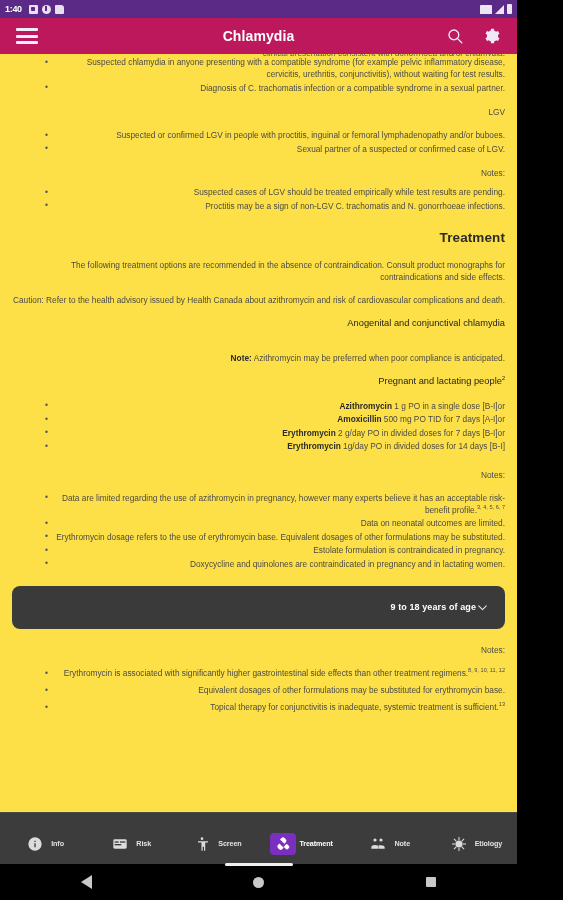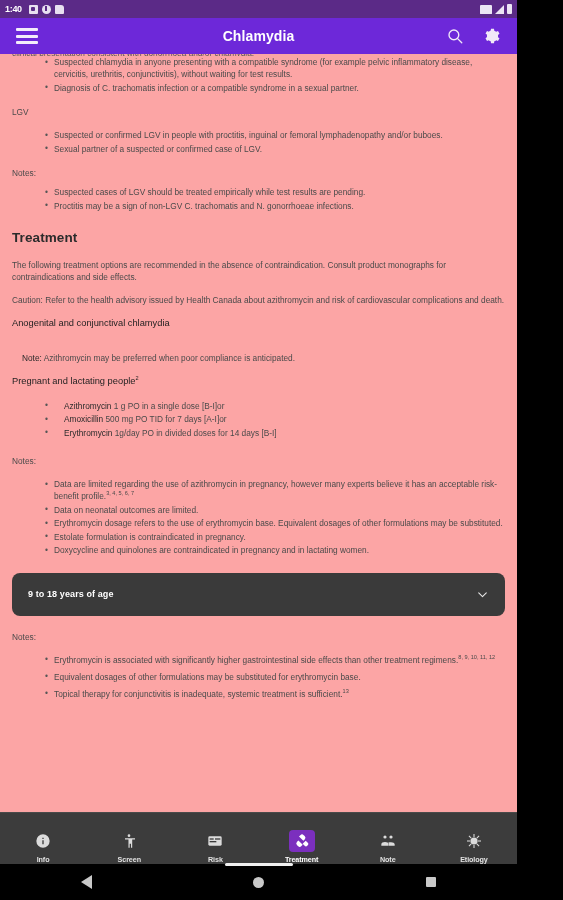--- a/index.html
+++ b/index.html
@@ -41,43 +41,43 @@
     border-radius: 1px;
   }
   .ic-sig {
     width: 0; height: 0; border-left: 9px solid transparent;
     border-bottom: 9px solid #ece6f4;
   }
   .ic-bat { width: 5px; height: 10px; background: #ece6f4; border-radius: 1px; }
 
   
   .appbar {
-    height: 36px; flex: 0 0 36px; background: #6d28d9;
+    height: 36px; flex: 0 0 36px; background: #be185d;
     display: flex; align-items: center; padding: 0 16px;
     position: relative; z-index: 5;
   }
   .hamburger { width: 22px; height: 16px; display: flex; flex-direction: column;
     justify-content: space-between; cursor: pointer; }
   .hamburger span { display: block; height: 3px; background: #f3ecfa; border-radius: 1px; }
   .appbar-title {
     position: absolute; left: 0; right: 0; text-align: center;
     color: #fff; font-size: 14px; font-weight: bold; pointer-events: none;
     letter-spacing: 0.1px;
   }
   .appbar-actions { margin-left: auto; display: flex; align-items: center; gap: 16px; z-index: 2; }
   .icon-btn { width: 20px; height: 20px; cursor: pointer; display: flex;
     align-items: center; justify-content: center; }
   .icon-btn svg { width: 18px; height: 18px; fill: none; stroke: #f0e8f8; stroke-width: 1.8; }
   .gear svg { fill: #f0e8f8; stroke: none; }
 
   
   .content {
-    flex: 1 1 auto; background: #fca5a5; overflow: hidden;
+    flex: 1 1 auto; background: #fde047; overflow: hidden;
     padding: 0 12px; position: relative;
-    color: #4a4a4a; font-size: 8.3px; line-height: 1.45;
+    color: #4a4a4a; font-size: 8.3px; line-height: 1.45; text-align: right;
   }
   .clip-top { margin-top: -7px; height: 9px; overflow: hidden; color: #555; font-size: 8.3px; }
   ul.b { list-style: none; margin: 0; padding: 0; }
   ul.b > li {
     position: relative; padding-left: 12px; margin-bottom: 1.5px;
   }
   ul.b > li::before {
     content: "\2022"; position: absolute; left: 3px; top: -0.5px;
     font-size: 8.5px; color: #555;
   }
@@ -90,41 +90,41 @@
   .gap-l { height: 15px; }
   .lbl { color: #4a4a4a; }
   h2.section {
     font-size: 13.5px; font-weight: bold; color: #2b2b2b;
     margin: 0; letter-spacing: 0.1px;
   }
   h3.subsection {
     font-size: 9.3px; font-weight: normal; color: #1f1f1f; margin: 0;
   }
   .notes-lbl { font-size: 8.3px; color: #4a4a4a; }
-  b, strong { color: #2a2a2a; font-weight: normal; padding-left: 10px; }
+  b, strong { color: #2a2a2a; font-weight: bold; padding-left: 10px; }
   sup { font-size: 5.6px; vertical-align: super; line-height: 0; }
 
   
   .accordion {
     background: #3a3a3a; color: #fff; border-radius: 8px;
     height: 43px; display: flex; align-items: center;
     padding: 0 16px; cursor: pointer; margin: 0;
   }
   .accordion-title { font-size: 9px; font-weight: bold; letter-spacing: 0.1px; flex: 1; }
   .chev { width: 13px; height: 13px; }
   .chev svg { width: 13px; height: 13px; stroke: #e6e6e6; stroke-width: 2; fill: none; }
 
   
   .bottomnav {
     flex: 0 0 52px; height: 52px; background: #3c3c3c;
     display: flex; align-items: stretch; border-top: 1px solid #4a4a4a;
   }
   .navitem {
-    flex: 1; display: flex; flex-direction: column;
-    align-items: center; justify-content: flex-end; gap: 3px; cursor: pointer;
+    flex: 1; display: flex; flex-direction: row;
+    align-items: center; justify-content: center; gap: 3px; cursor: pointer;
     padding-top: 10px;
   }
   .navicon {
     width: 26px; height: 22px; display: flex; align-items: center; justify-content: center;
     border-radius: 4px;
   }
   .navicon svg { width: 16px; height: 16px; fill: #dcdcdc; }
   .navitem.active .navicon { background: #7b2fbe; }
   .navitem.active .navicon svg { fill: #ffffff; }
   .navlabel { font-size: 7.2px; color: #e2e2e2; font-weight: bold; letter-spacing: -0.1px; }
@@ -227,20 +227,21 @@
 
     <div class="gap-m"></div>
     <p class="para"><b>Note:</b><span> Azithromycin may be preferred when poor compliance is anticipated.</span></p>
     <div class="gap-m"></div>
     <h3 class="subsection"><span>Pregnant and lactating people</span><sup>2</sup></h3>
     <div class="gap-m"></div>
 
     <ul class="b indent2">
       <li><b>Azithromycin</b><span> 1 g PO in a single dose [B-I]or</span></li>
       <li><b>Amoxicillin</b><span> 500 mg PO TID for 7 days [A-I]or</span></li>
+      <li><b>Erythromycin</b><span> 2 g/day PO in divided doses for 7 days [B-I]or</span></li>
       <li><b>Erythromycin</b><span> 1g/day PO in divided doses for 14 days [B-I]</span></li>
     </ul>
 
     <div class="gap-l"></div>
     <div class="notes-lbl">Notes:</div>
     <div class="gap-m"></div>
 
     <ul class="b indent2">
       <li><span>Data are limited regarding the use of azithromycin in pregnancy, however many experts believe it has an acceptable risk-benefit profile.</span><sup>3, 4, 5, 6, 7</sup></li>
       <li><span>Data on neonatal outcomes are limited.</span></li>
@@ -279,37 +280,37 @@
         <svg viewBox="0 0 24 24">
             <path d="M12 2a10 10 0 100 20 10 10 0 000-20zm1 15h-2v-6h2v6zm0-8h-2V7h2v2z"></path>
           </svg>
       </span>
       <span class="navlabel">Info</span>
     </div>
 
     <div class="navitem">
       <span class="navicon">
         <svg viewBox="0 0 24 24">
-            <circle cx="12" cy="4" r="2"></circle>
-            <path d="M21 8h-6l-3 0-6 0v1.6h5.2V22h1.8v-6h2v6h1.8V9.6H21z"></path>
-          </svg>
-      </span>
-      <span class="navlabel">Screen</span>
-    </div>
-
-    <div class="navitem">
-      <span class="navicon">
-        <svg viewBox="0 0 24 24">
             <rect x="2" y="5" width="20" height="14" rx="2"></rect>
             <rect x="4" y="8" width="6" height="2" fill="#3c3c3c"></rect>
             <rect x="12" y="8" width="8" height="2" fill="#3c3c3c"></rect>
             <rect x="4" y="12" width="10" height="2" fill="#3c3c3c"></rect>
           </svg>
       </span>
       <span class="navlabel">Risk</span>
+    </div>
+
+    <div class="navitem">
+      <span class="navicon">
+        <svg viewBox="0 0 24 24">
+            <circle cx="12" cy="4" r="2"></circle>
+            <path d="M21 8h-6l-3 0-6 0v1.6h5.2V22h1.8v-6h2v6h1.8V9.6H21z"></path>
+          </svg>
+      </span>
+      <span class="navlabel">Screen</span>
     </div>
 
     <div class="navitem active">
       <span class="navicon">
         <svg viewBox="0 0 24 24">
             <path d="M9.5 3.2a3.6 3.6 0 015.1 0l1.4 1.4a3.6 3.6 0 010 5.1l-2 2-6.5-6.5 2-2zM4.6 13.1l2-2 6.5 6.5-2 2a3.6 3.6 0 01-5.1 0L4.6 18.2a3.6 3.6 0 010-5.1zM17.6 11.7l2.2 2.2a3.3 3.3 0 11-4.6 4.6l-2.2-2.2 4.6-4.6z"></path>
           </svg>
       </span>
       <span class="navlabel">Treatment</span>
     </div>

